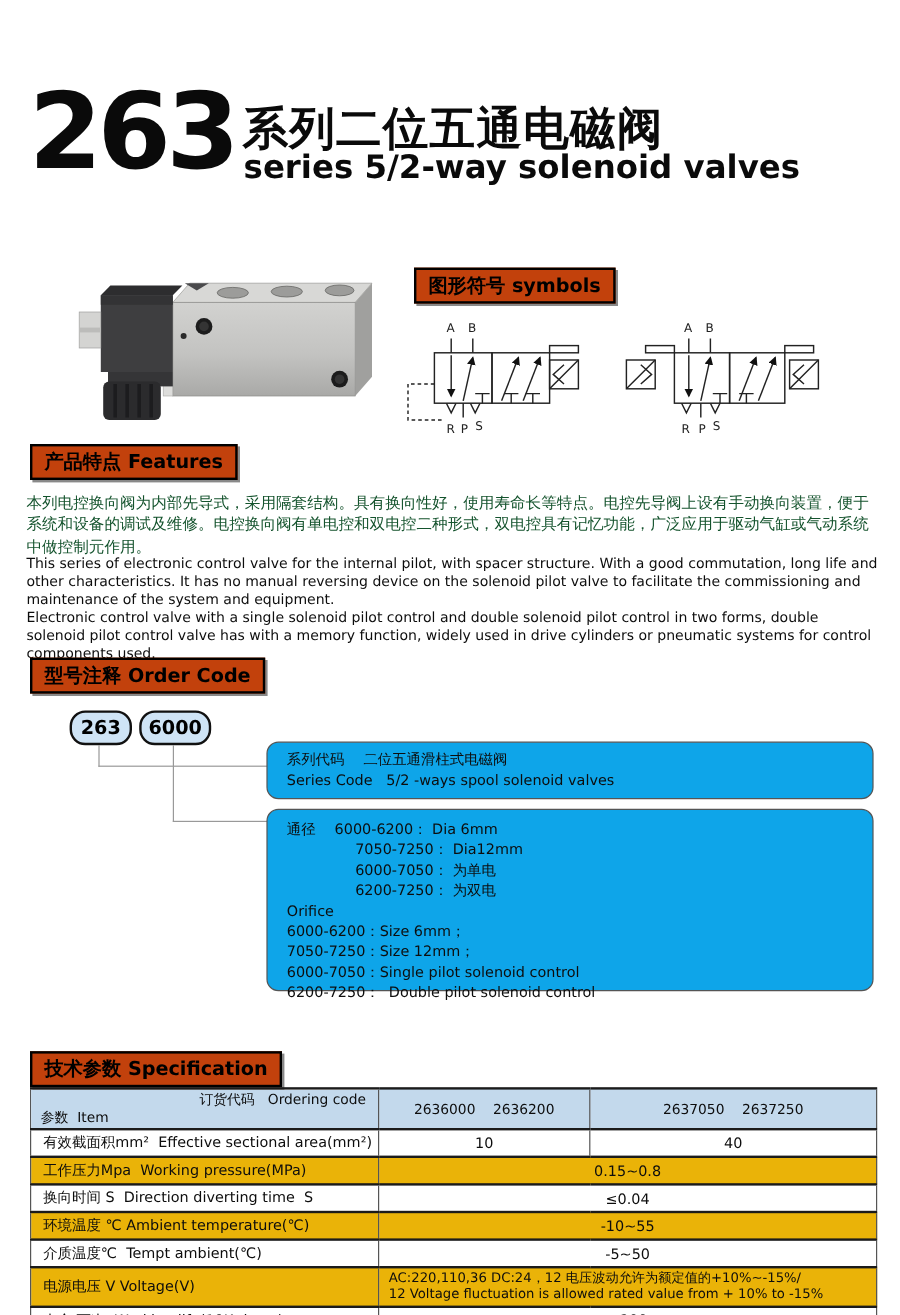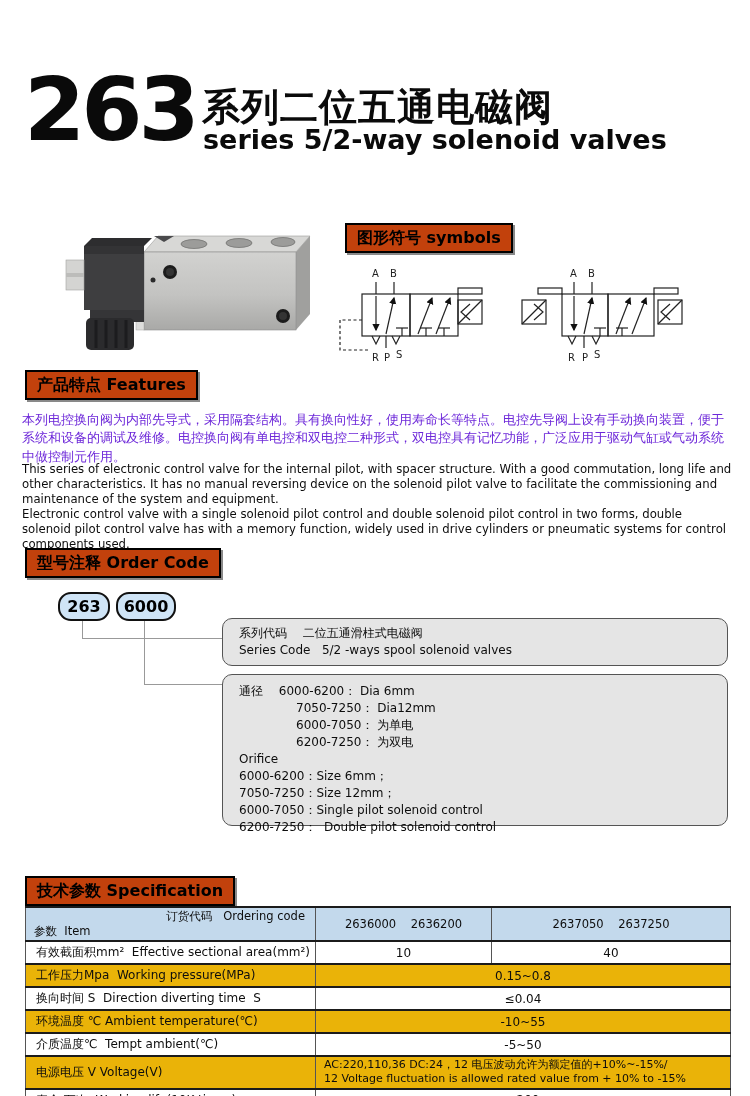--- a/index.html
+++ b/index.html
@@ -11,29 +11,29 @@
   .t-num{position:absolute;left:24px;top:66px;font-size:88px;font-weight:800;letter-spacing:-4px;line-height:1;color:#0a0a0a;}
   .t-cn{position:absolute;left:202px;top:82px;font-size:38px;font-weight:800;letter-spacing:1px;color:#0a0a0a;}
   .t-en{position:absolute;left:203px;top:124px;font-size:27px;font-weight:800;color:#0a0a0a;}
 
   
   .hdr-box{display:inline-block;background:#c2410c;border:2px solid #000;
            box-shadow:2px 2px 0 rgba(40,40,40,.55);font-weight:bold;font-size:16px;
            padding:2px 10px;color:#000;line-height:1.35;}
 
   
-  .feat-cn{position:absolute;left:22px;top:411px;width:708px;font-size:13px;line-height:1.42;color:#6d28d9;}
+  .feat-cn{position:absolute;left:22px;top:411px;width:708px;font-size:13px;line-height:1.42;color:#14532d;}
   .feat-en{position:absolute;left:22px;top:462px;width:712px;font-size:11.7px;line-height:1.28;color:#0d0d0d;}
   .feat-en p{margin:0;}
 
   
   .pill{position:absolute;background:#cfe4f6;border:2px solid #111;border-radius:13px;
         font-weight:bold;font-size:16px;text-align:center;line-height:25px;color:#000;}
   .conn{position:absolute;border-left:1px solid #999;border-bottom:1px solid #999;}
-  .obox{position:absolute;background:#e5e5e5;border:1.5px solid #555;border-radius:10px;
+  .obox{position:absolute;background:#0ea5e9;border:1.5px solid #555;border-radius:10px;
         padding:6px 16px;font-size:12px;color:#0d0d0d;box-sizing:border-box;}
   .obox .bx-line{line-height:1.42;white-space:pre-wrap;}
   .obox .ind{padding-left:57px;}
 
   
   .spec-table{position:absolute;left:25px;top:906px;width:705px;border-collapse:collapse;table-layout:fixed;}
   .spec-table td{border-top:2px solid #1b1b1b;border-bottom:2px solid #1b1b1b;
                  border-left:1px solid #555;border-right:1px solid #555;
                  font-size:12px;padding:1px 4px;color:#0d0d0d;}
   .spec-table .thead td{background:#c3d9ec;height:30px;font-size:11.5px;}

